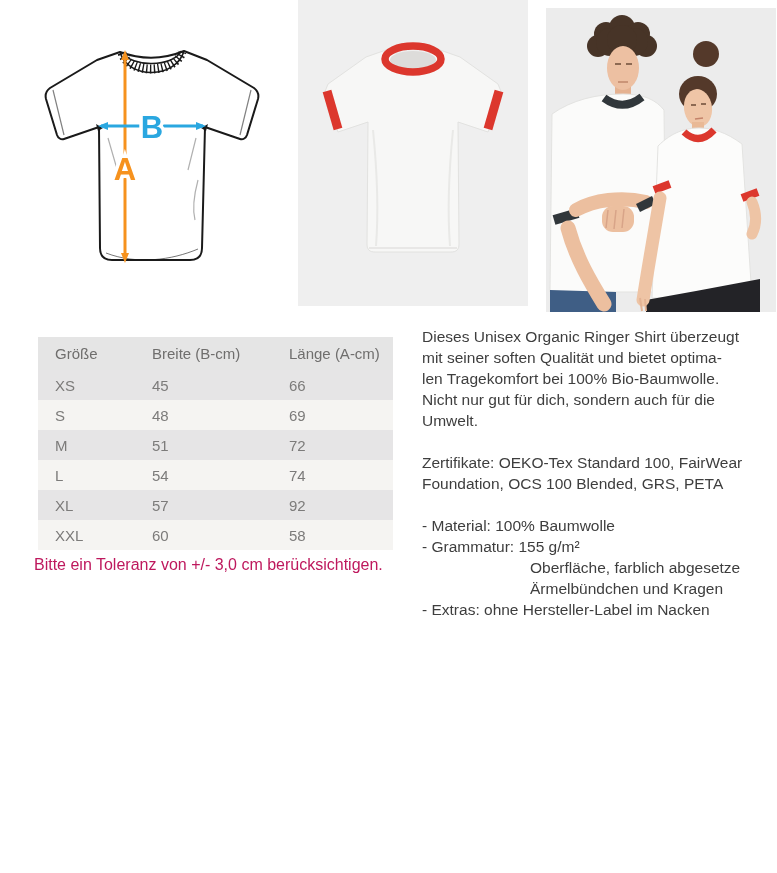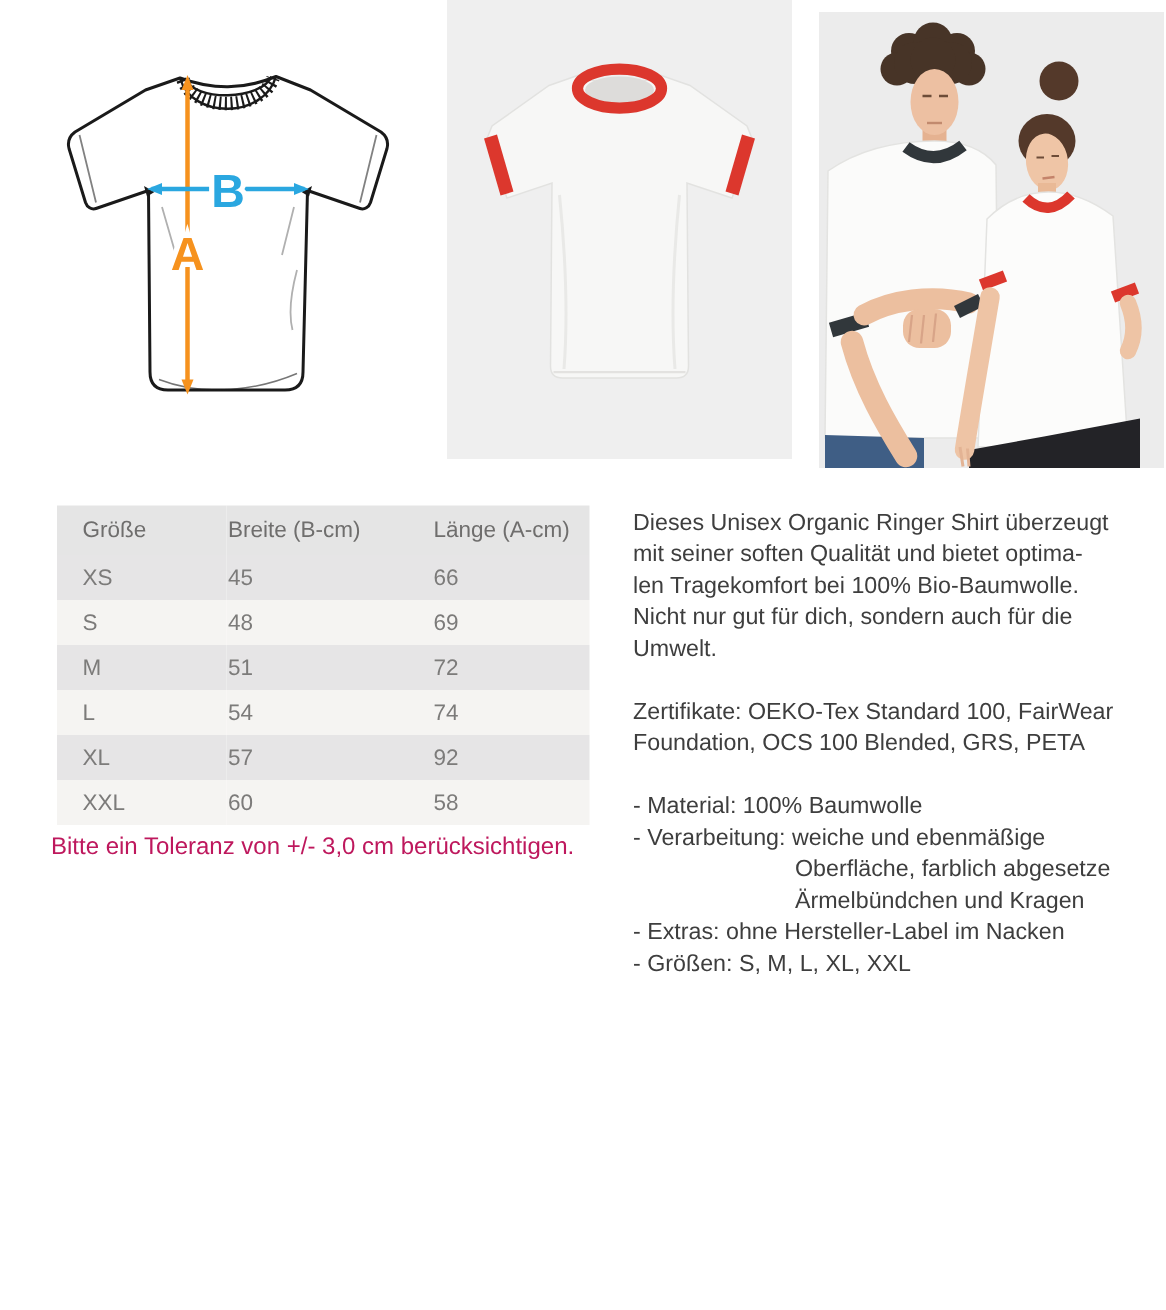--- a/index.html
+++ b/index.html
@@ -30,21 +30,21 @@
   table.size-table th:first-child, table.size-table td:first-child { padding-left:17px; }
   table.size-table tbody tr:nth-child(odd)  { background:#e6e5e6; }
   table.size-table tbody tr:nth-child(even) { background:#f5f4f2; }
 
   .tolerance-note { position:absolute; left:34px; top:556px; width:390px;
     font-size:16px; color:#be185d; }
 
   
   .description { position:absolute; left:422px; top:326px; width:345px;
     font-size:15.5px; line-height:21px; color:#3e3e3e; }
-  .description p { margin:12px 0 21px 0; white-space:pre-line; }
+  .description p { margin:0 0 21px 0; white-space:pre-line; }
   .description .spec-line { white-space:pre-wrap; }
   .description .spec-line.indent { padding-left:108px; }
 </style>
 </head>
 <body>
 
 <div class="page">
 
   <div class="photo" id="diagram">
     <svg width="250" height="300" viewBox="0 0 250 300">
@@ -202,21 +202,20 @@
   <div class="description">
     <p>Dieses Unisex Organic Ringer Shirt überzeugt
 mit seiner soften Qualität und bietet optima-
 len Tragekomfort bei 100% Bio-Baumwolle.
 Nicht nur gut für dich, sondern auch für die
 Umwelt.</p>
     <p>Zertifikate: OEKO-Tex Standard 100, FairWear
 Foundation, OCS 100 Blended, GRS, PETA</p>
     <div>
       <div class="spec-line">- Material: 100% Baumwolle</div>
-      <div class="spec-line">- Verarbeitung: weiche und ebenmäßige</div>
+      <div class="spec-line">- Grammatur: 155 g/m²</div>
       <div class="spec-line indent">Oberfläche, farblich abgesetze</div>
       <div class="spec-line indent">Ärmelbündchen und Kragen</div>
       <div class="spec-line">- Extras: ohne Hersteller-Label im Nacken</div>
-      <div class="spec-line">- Größen: S, M, L, XL, XXL</div>
     </div>
   </div>
 
 </div>
 
 </body></html>

